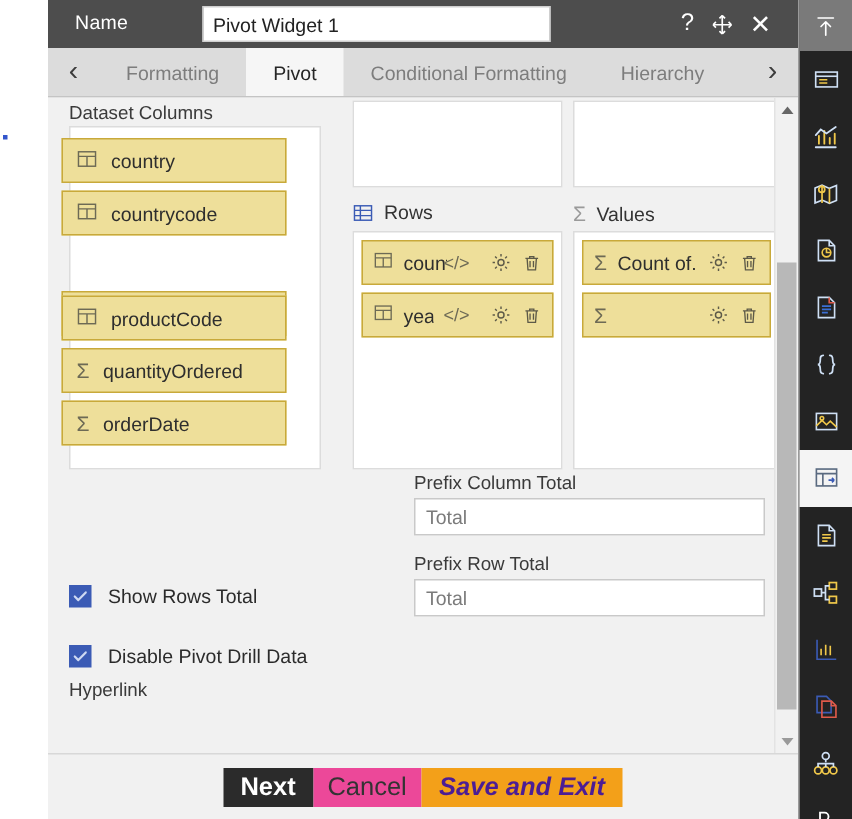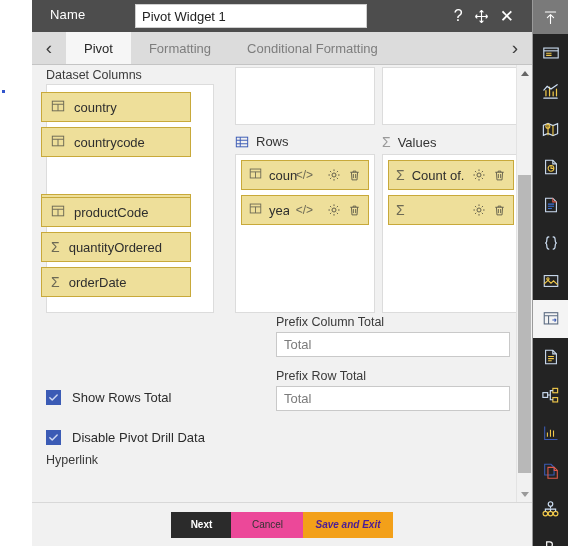--- a/index.html
+++ b/index.html
@@ -96,21 +96,21 @@
   .vsb-up{top:0;}
   .vsb-down{bottom:0;}
   .ar-up{width:0;height:0;border-left:4px solid transparent;border-right:4px solid transparent;border-bottom:5px solid #666;}
   .ar-dn{width:0;height:0;border-left:4px solid transparent;border-right:4px solid transparent;border-top:5px solid #9a9a9a;}
   .vsb-thumb{position:absolute;left:1px;top:110px;width:13px;height:298px;background:#b8b8b8;cursor:pointer;}
 
   
   .footer{position:absolute;left:0;bottom:0;width:500px;height:44px;background:#f1f1f1;
           border-top:1px solid #d8d8d8;box-sizing:border-box;
           display:flex;align-items:center;justify-content:center;gap:0;}
-  .btn{height:26px;display:flex;align-items:center;justify-content:center;font-size:10px;
+  .btn{height:26px;display:flex;align-items:center;justify-content:center;font-size:17px;
        cursor:pointer;box-sizing:border-box;white-space:nowrap;}
   .btn-next{background:#2b2b2b;color:#ffffff;width:60px;font-weight:bold;}
   .btn-cancel{background:#ec4899;color:#333;width:72px;}
   .btn-save{background:#f3a019;color:#4c1d95;padding:0 12px;font-weight:bold;font-style:italic;}
 
   
   .rail{position:absolute;left:533px;top:0;width:35px;height:546px;background:#232323;}
   .rail-item{position:relative;width:35px;height:38px;display:flex;align-items:center;
              justify-content:center;cursor:pointer;}
   .rail-item.top-active{background:#7a7a7a;height:34px;}
@@ -139,23 +139,24 @@
             <path d="M8 1.5l-2 2M8 1.5l2 2M8 14.5l-2-2M8 14.5l2-2M1.5 8l2-2M1.5 8l2 2M14.5 8l-2-2M14.5 8l-2 2"></path>
           </svg>
         </span>
         <span class="tb-ic x">✕</span>
       </div>
     </div>
 
     <div class="tabstrip">
       <div class="tab-arrow left">‹</div>
       <div class="tabs">
+        <div class="tab">Formatting</div>
         <div class="tab active">Pivot</div>
-        <div class="tab">Formatting</div>
         <div class="tab">Conditional Formatting</div>
+        <div class="tab">Hierarchy</div>
       </div>
       <div class="tab-arrow right">›</div>
     </div>
 
     <div class="body">
       <div class="body-inner">
 
         <div class="sec-label" style="left:14px;top:15px;">Dataset Columns</div>
         <div class="dropzone" style="left:14px;top:31px;width:168px;height:229px;">
         </div>

